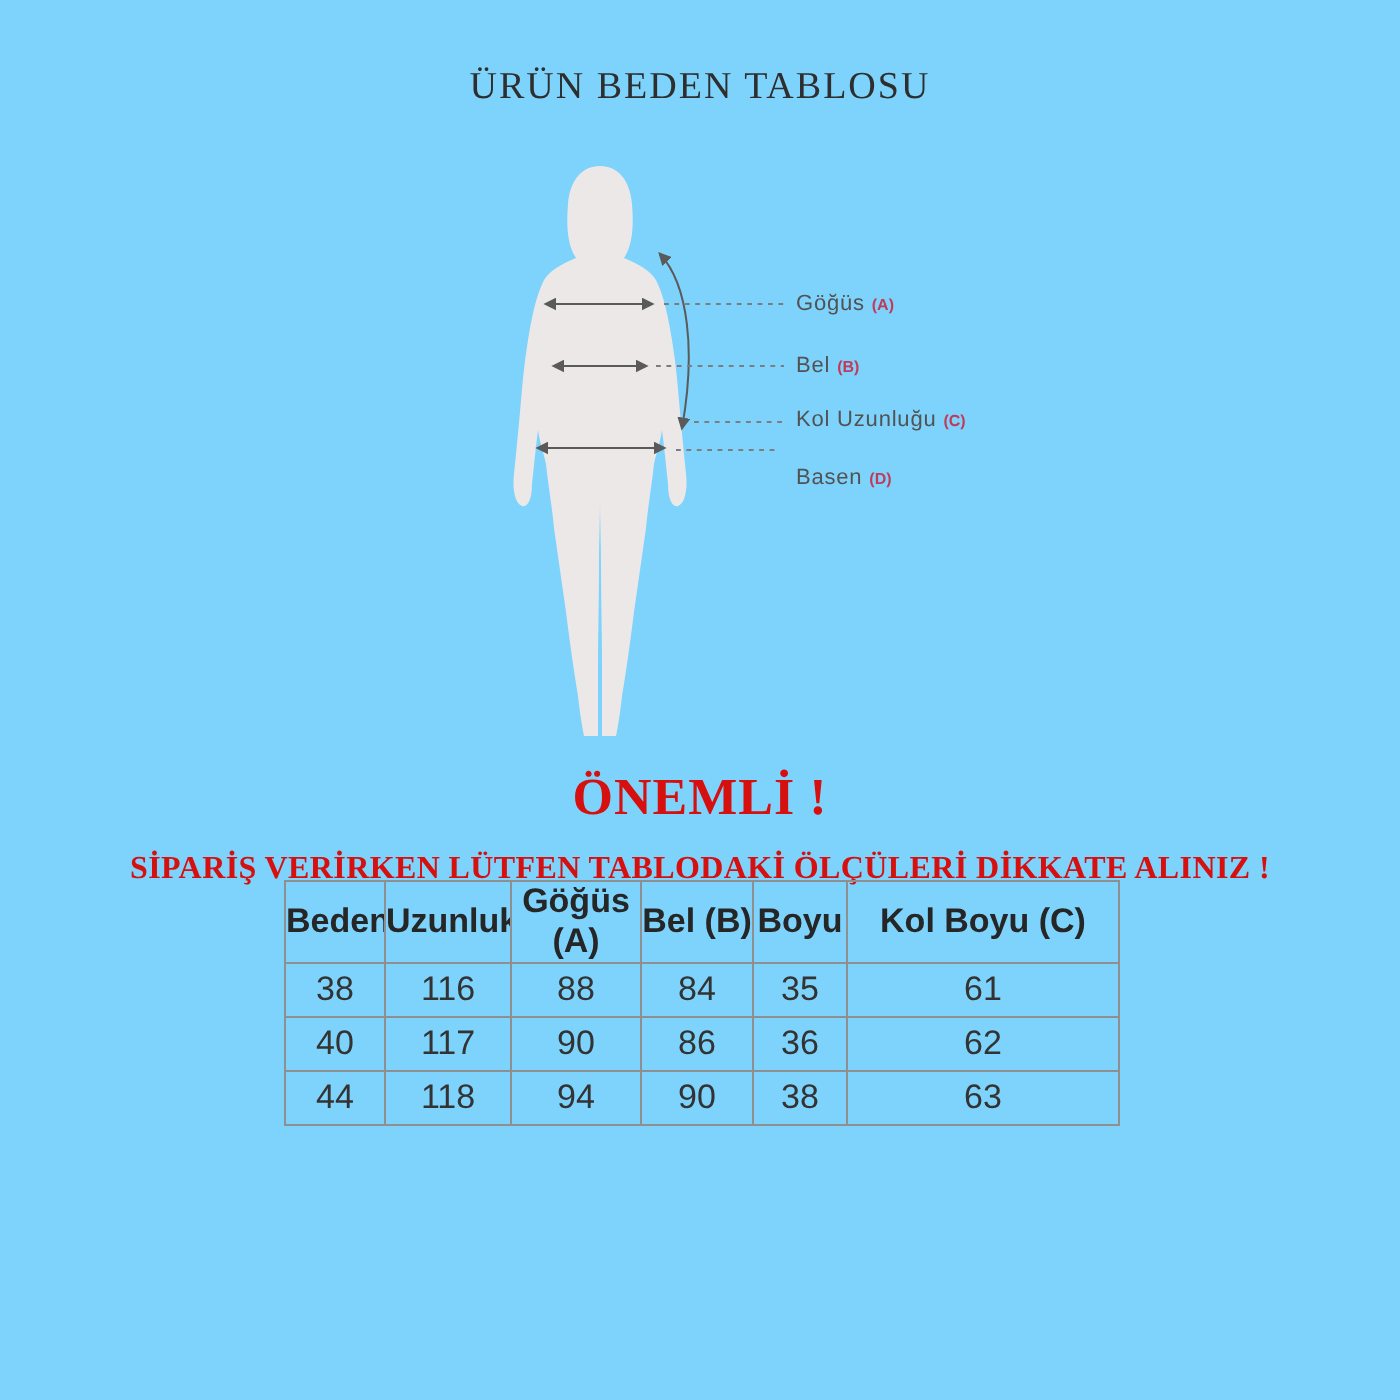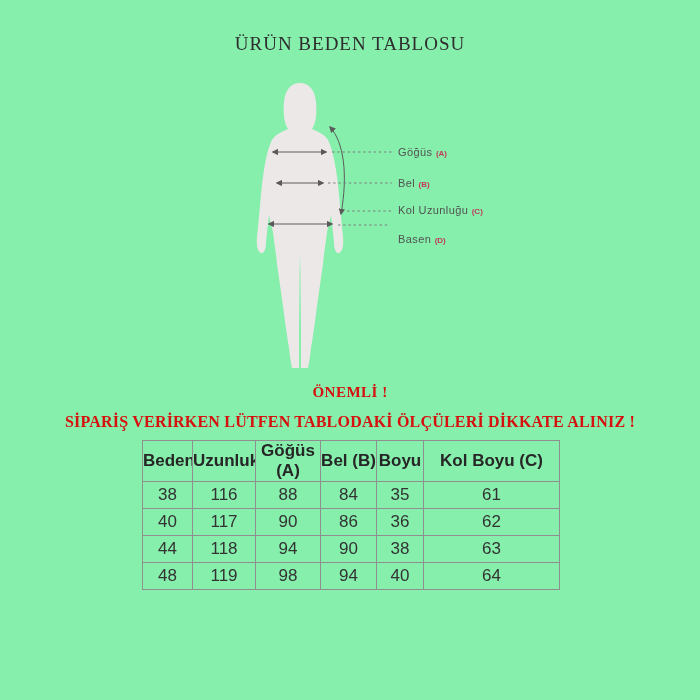--- a/index.html
+++ b/index.html
@@ -2,21 +2,21 @@
 <html><head>
 <meta charset="utf-8">
 <style>
   html, body {
     margin: 0; padding: 0;
     width: 700px; height: 700px;
     background: #ffffff;
     overflow: hidden;
     font-family: "Liberation Sans", sans-serif;
   }
-  .page { position: relative; width: 700px; height: 700px; background: #86efac; }
+  .page { position: relative; width: 700px; height: 700px; background: #7dd3fc; }
 
   .page-title {
     position: absolute; top: 33px; left: 0; width: 700px;
     text-align: center;
     font-family: "Liberation Serif", serif;
     font-size: 19px; letter-spacing: 1px;
     color: #2e2e2e; font-weight: normal;
   }
 
   .diagram { position: absolute; left: 0; top: 0; width: 700px; height: 390px; }
@@ -33,21 +33,21 @@
   .dlabel .marker {
     font-size: 8px;
     color: #c23a5a;
     font-weight: bold;
     letter-spacing: 0;
   }
 
   .warning { position: absolute; left: 0; top: 384px; width: 700px; text-align: center; }
   .warning-heading {
     font-family: "Liberation Serif", serif;
-    font-size: 15px; font-weight: bold;
+    font-size: 26px; font-weight: bold;
     color: #d60f0f; letter-spacing: 0.5px;
     margin: 0 0 7px 0;
   }
   .warning-subheading {
     font-family: "Liberation Serif", serif;
     font-size: 16px; font-weight: bold;
     color: #d60f0f; letter-spacing: 0.2px;
     margin: 12px;
   }
 
@@ -192,24 +192,16 @@
           <td>62</td>
         </tr>
         <tr>
           <td>44</td>
           <td>118</td>
           <td>94</td>
           <td>90</td>
           <td>38</td>
           <td>63</td>
         </tr>
-        <tr>
-          <td>48</td>
-          <td>119</td>
-          <td>98</td>
-          <td>94</td>
-          <td>40</td>
-          <td>64</td>
-        </tr>
       </tbody>
   </table>
 
 </div>
 
 </body></html>

